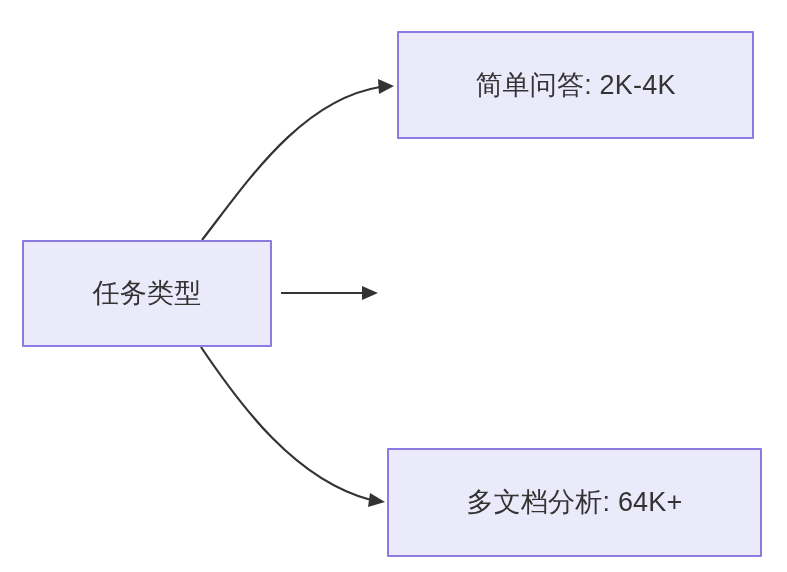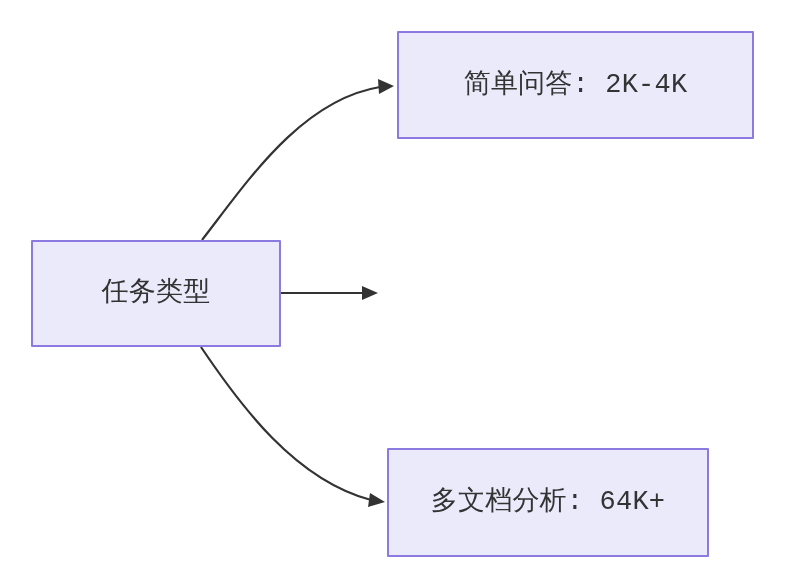--- a/index.html
+++ b/index.html
@@ -35,44 +35,43 @@
     align-items: center;
     justify-content: center;
     text-align: center;
   }
   .node-label {
     color: #333333;
     font-size: 27px;
     line-height: 1.2;
     letter-spacing: 0.2px;
     white-space: nowrap;
-    font-family: Liberation Mono, monospace;
   }
   #node-source {
-    left: 31px;
+    left: 22px;
     top: 240px;
     width: 250px;
     height: 107px;
   }
   #node-simple-qa {
     left: 397px;
     top: 31px;
     width: 357px;
     height: 108px;
   }
   #node-doc-summary {
     left: 380px;
     top: 240px;
     width: 392px;
     height: 107px;
   }
   #node-multi-doc {
     left: 387px;
     top: 448px;
-    width: 322px;
+    width: 375px;
     height: 109px;
   }
   .edge-path {
     fill: none;
     stroke: #333333;
     stroke-width: 2.2px;
   }
   .edge-head {
     fill: #333333;
     stroke: none;

